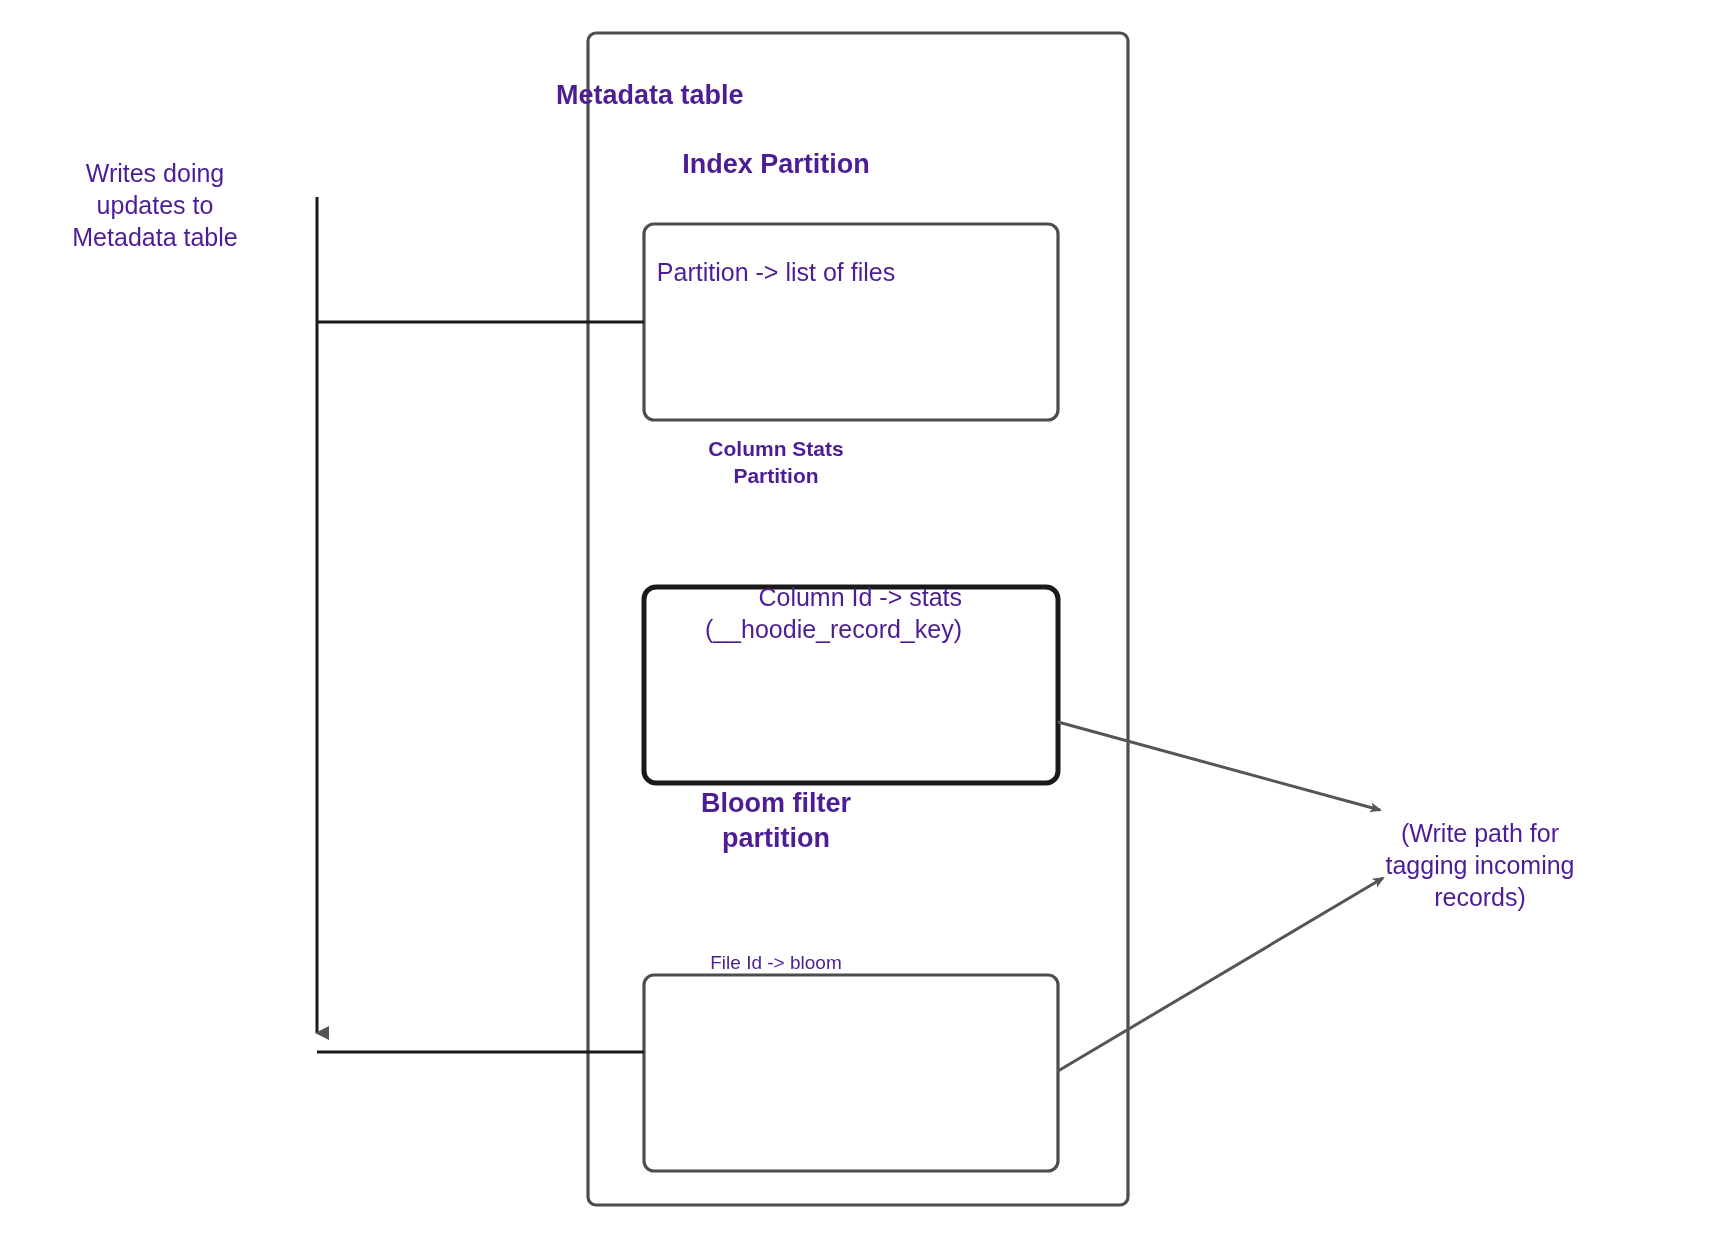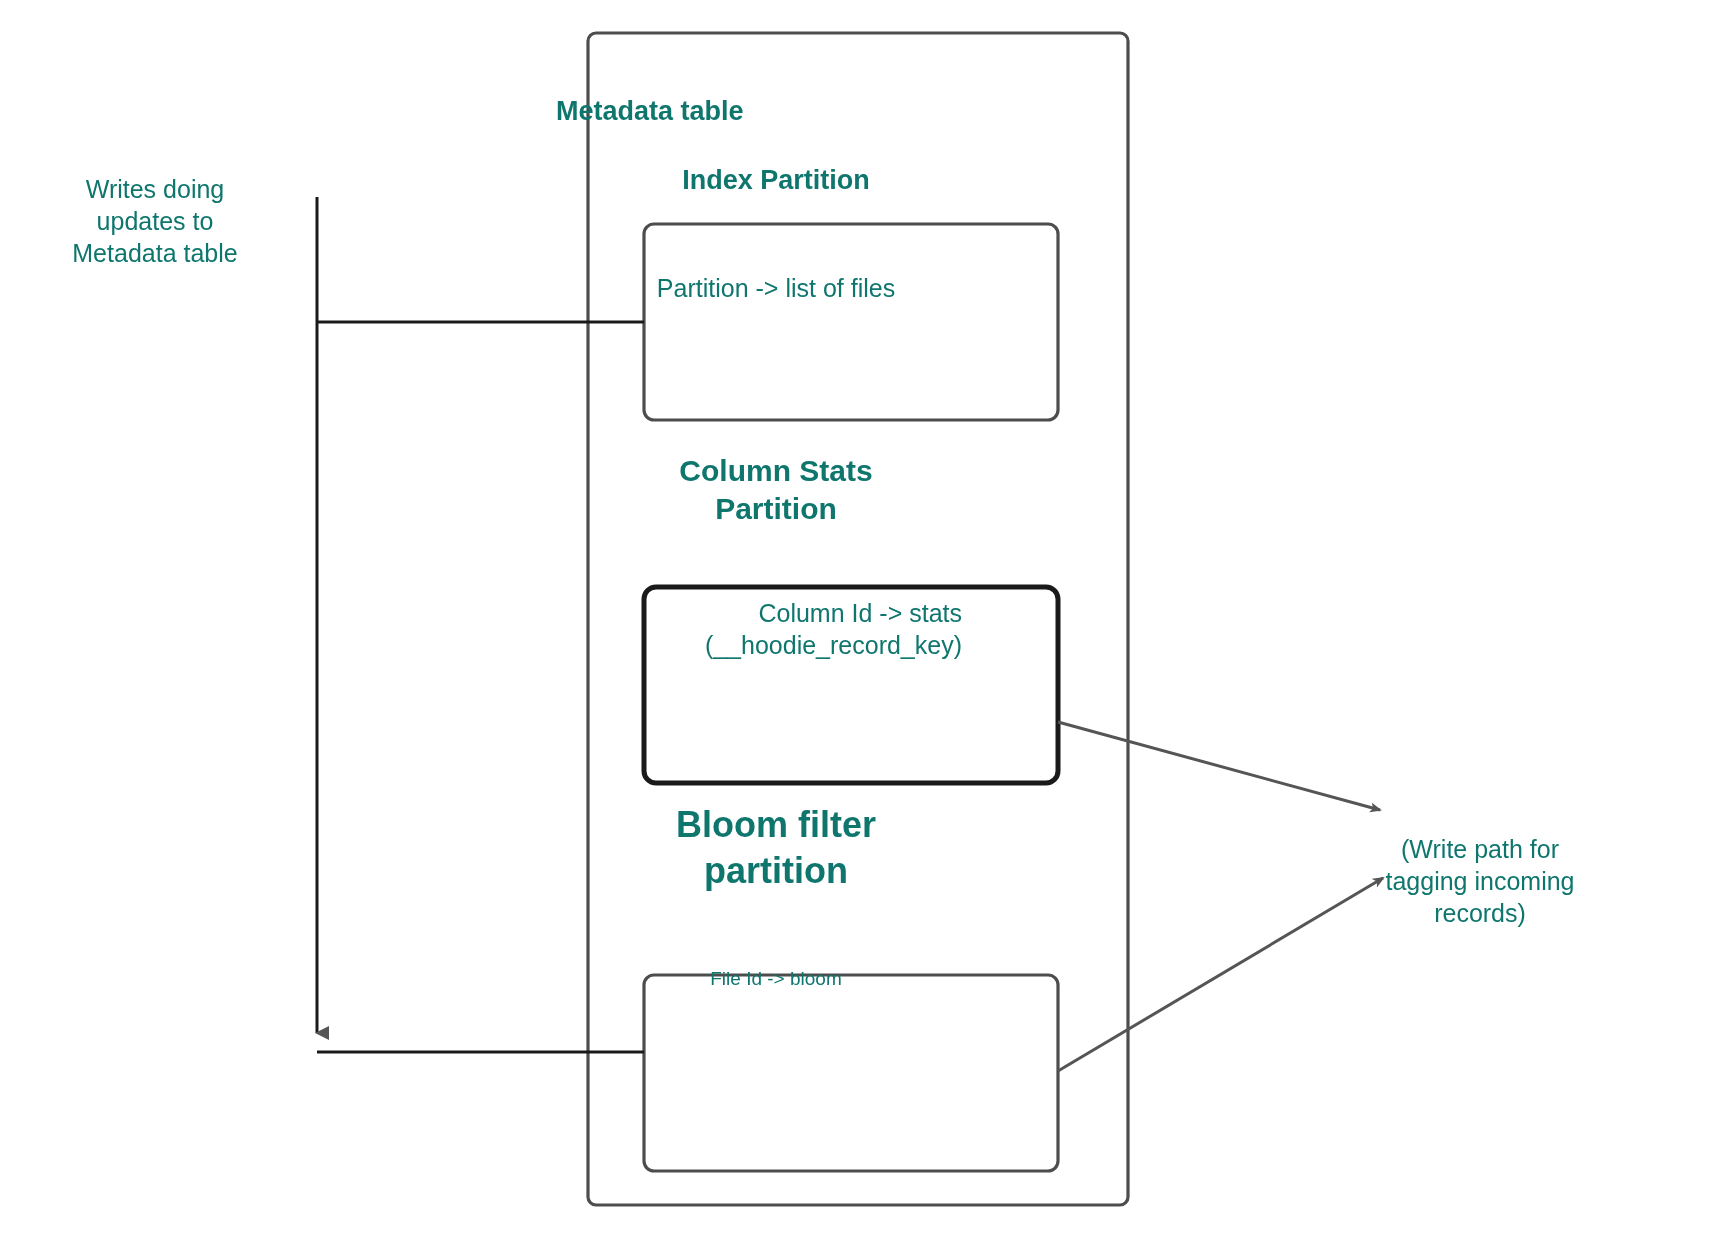--- a/index.html
+++ b/index.html
@@ -23,22 +23,21 @@
     left: 0;
     top: 0;
     width: 1718px;
     height: 1244px;
   }
   .txt {
     position: absolute;
     text-align: center;
     line-height: 1.28;
     white-space: pre-line;
-    color: #0f766e;
-    margin-top: 16px;
+    color: #4c1d95;
   }
   .bold {
     font-weight: bold;
   }
   
   #metadata-table-title {
     left: 556px;
     top: 78px;
     width: 420px;
     text-align: left;
@@ -53,34 +52,34 @@
   #files-partition-text {
     left: 596px;
     top: 256px;
     width: 360px;
     font-size: 25px;
   }
   #column-stats-title {
     left: 586px;
     top: 436px;
     width: 380px;
-    font-size: 30px;
+    font-size: 21px;
   }
   #column-stats-text {
     left: 592px;
     top: 581px;
     width: 370px;
     font-size: 25px;
     text-align: right;
   }
   #bloom-title {
     left: 586px;
     top: 786px;
     width: 380px;
-    font-size: 36px;
+    font-size: 27px;
   }
   #bloom-text {
     left: 596px;
     top: 951px;
     width: 360px;
     font-size: 19px;
   }
   #writes-label {
     left: 10px;
     top: 157px;

